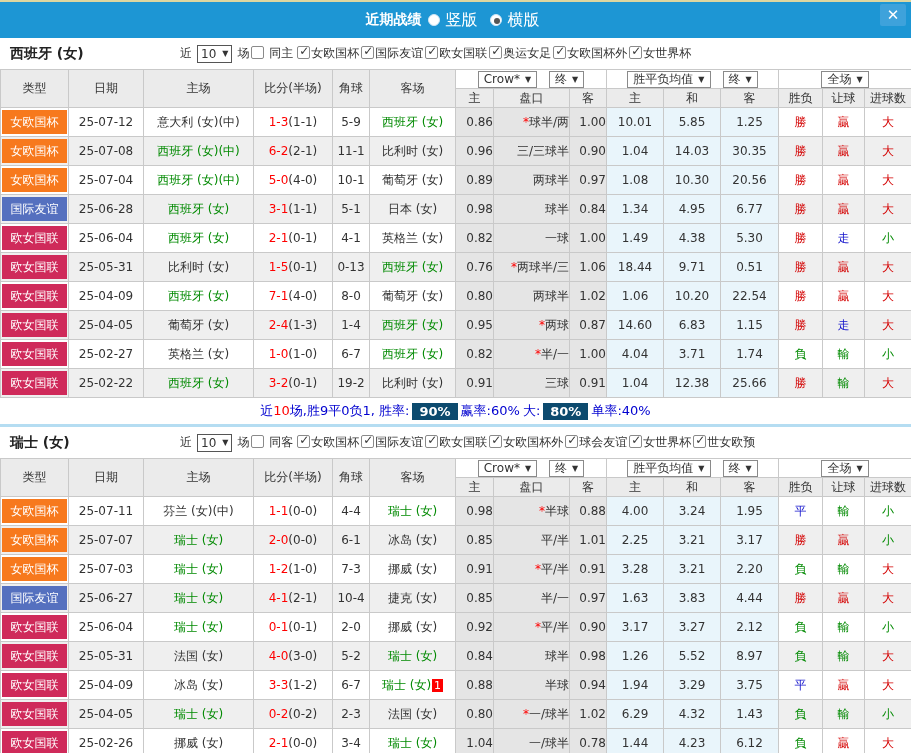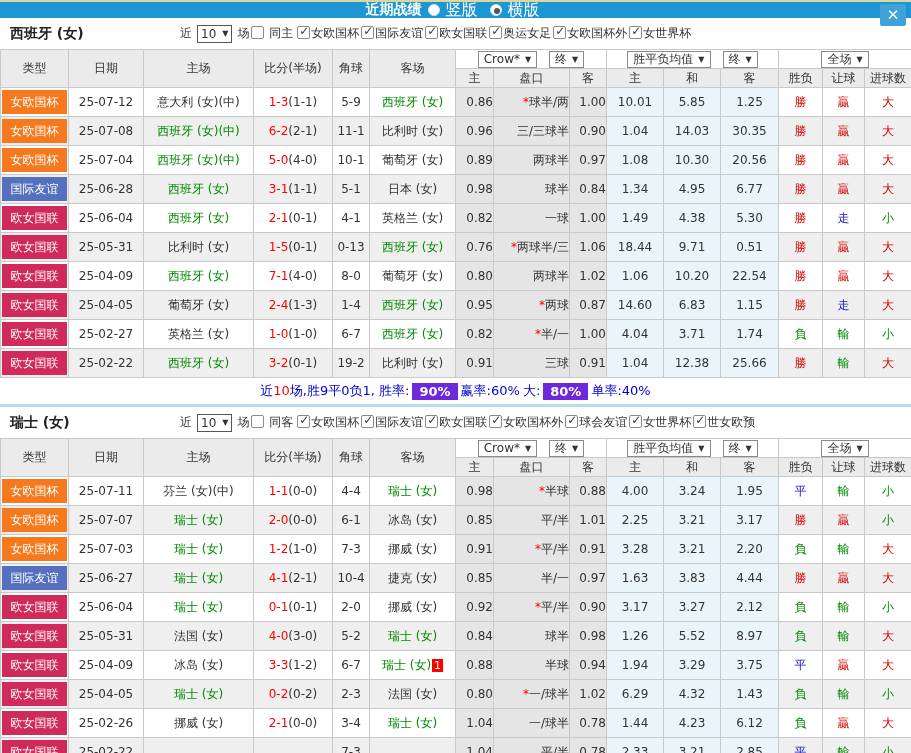--- a/index.html
+++ b/index.html
@@ -1,20 +1,20 @@
 <!DOCTYPE html>
 <html><head>
 <meta charset="utf-8">
 <style>
   * { margin:0; padding:0; box-sizing:border-box; }
   html,body { width:911px; height:753px; overflow:hidden; background:#fff;
               font-family:"DejaVu Sans","Liberation Sans",sans-serif; }
   
   .khaki-line { height:2px; background:#ddd6a0; }
-  .topbar { height:16px; background:#1d96d4; position:relative;
+  .topbar { height:36px; background:#1d96d4; position:relative;
             display:flex; align-items:center; justify-content:center; gap:6px; }
   .topbar-title { color:#fff; font-weight:bold; font-size:14px; }
   .radio { width:12px; height:12px; border-radius:50%; background:#fff;
            border:1px solid #cfe6f5; display:inline-block; vertical-align:middle; position:relative; }
   .radio.checked::after { content:""; position:absolute; left:3px; top:3px; width:6px; height:6px;
            border-radius:50%; background:#555; }
   .radio-label { color:#fff; font-size:16px; margin-right:6px; }
   .close-btn { position:absolute; right:5px; top:2px; width:26px; height:22px; background:#3ea2db;
            color:#fff; font-size:15px; font-weight:bold; text-align:center; line-height:22px;
            border-radius:2px; cursor:pointer; }
@@ -55,21 +55,21 @@
   .c-blue { color:#1414cc; }
   .star { color:#fe0000; }
   .red-badge { background:#fe0000; color:#fff; font-size:11px; padding:0 2px; margin-left:1px; }
   .hdr-sel { display:inline-flex; align-items:center; gap:5px; border:1px solid #8a8a8a; background:#fff;
              padding:1px 5px; font-size:12px; margin:0 6px; height:17px; }
   .ctrl-flex { display:flex; justify-content:center; align-items:center; }
   
   .summary-row { height:26px; display:flex; align-items:center; justify-content:center; gap:3px;
              font-size:13px; color:#0000d0; background:#fff; }
   .sum-red-text { color:#fe0000; }
-  .sum-red-box { background:#6d28d9; color:#fff; font-weight:bold; padding:1px 7px; }
+  .sum-red-box { background:#0c4a6e; color:#fff; font-weight:bold; padding:1px 7px; }
   .separator { height:3px; background:#b5ddf2; }
 </style>
 </head>
 <body>
 
 <div class="khaki-line"></div>
 <div class="topbar">
   <span class="topbar-title">近期战绩</span>
   <span class="radio"></span>
   <span class="radio-label">竖版</span>

